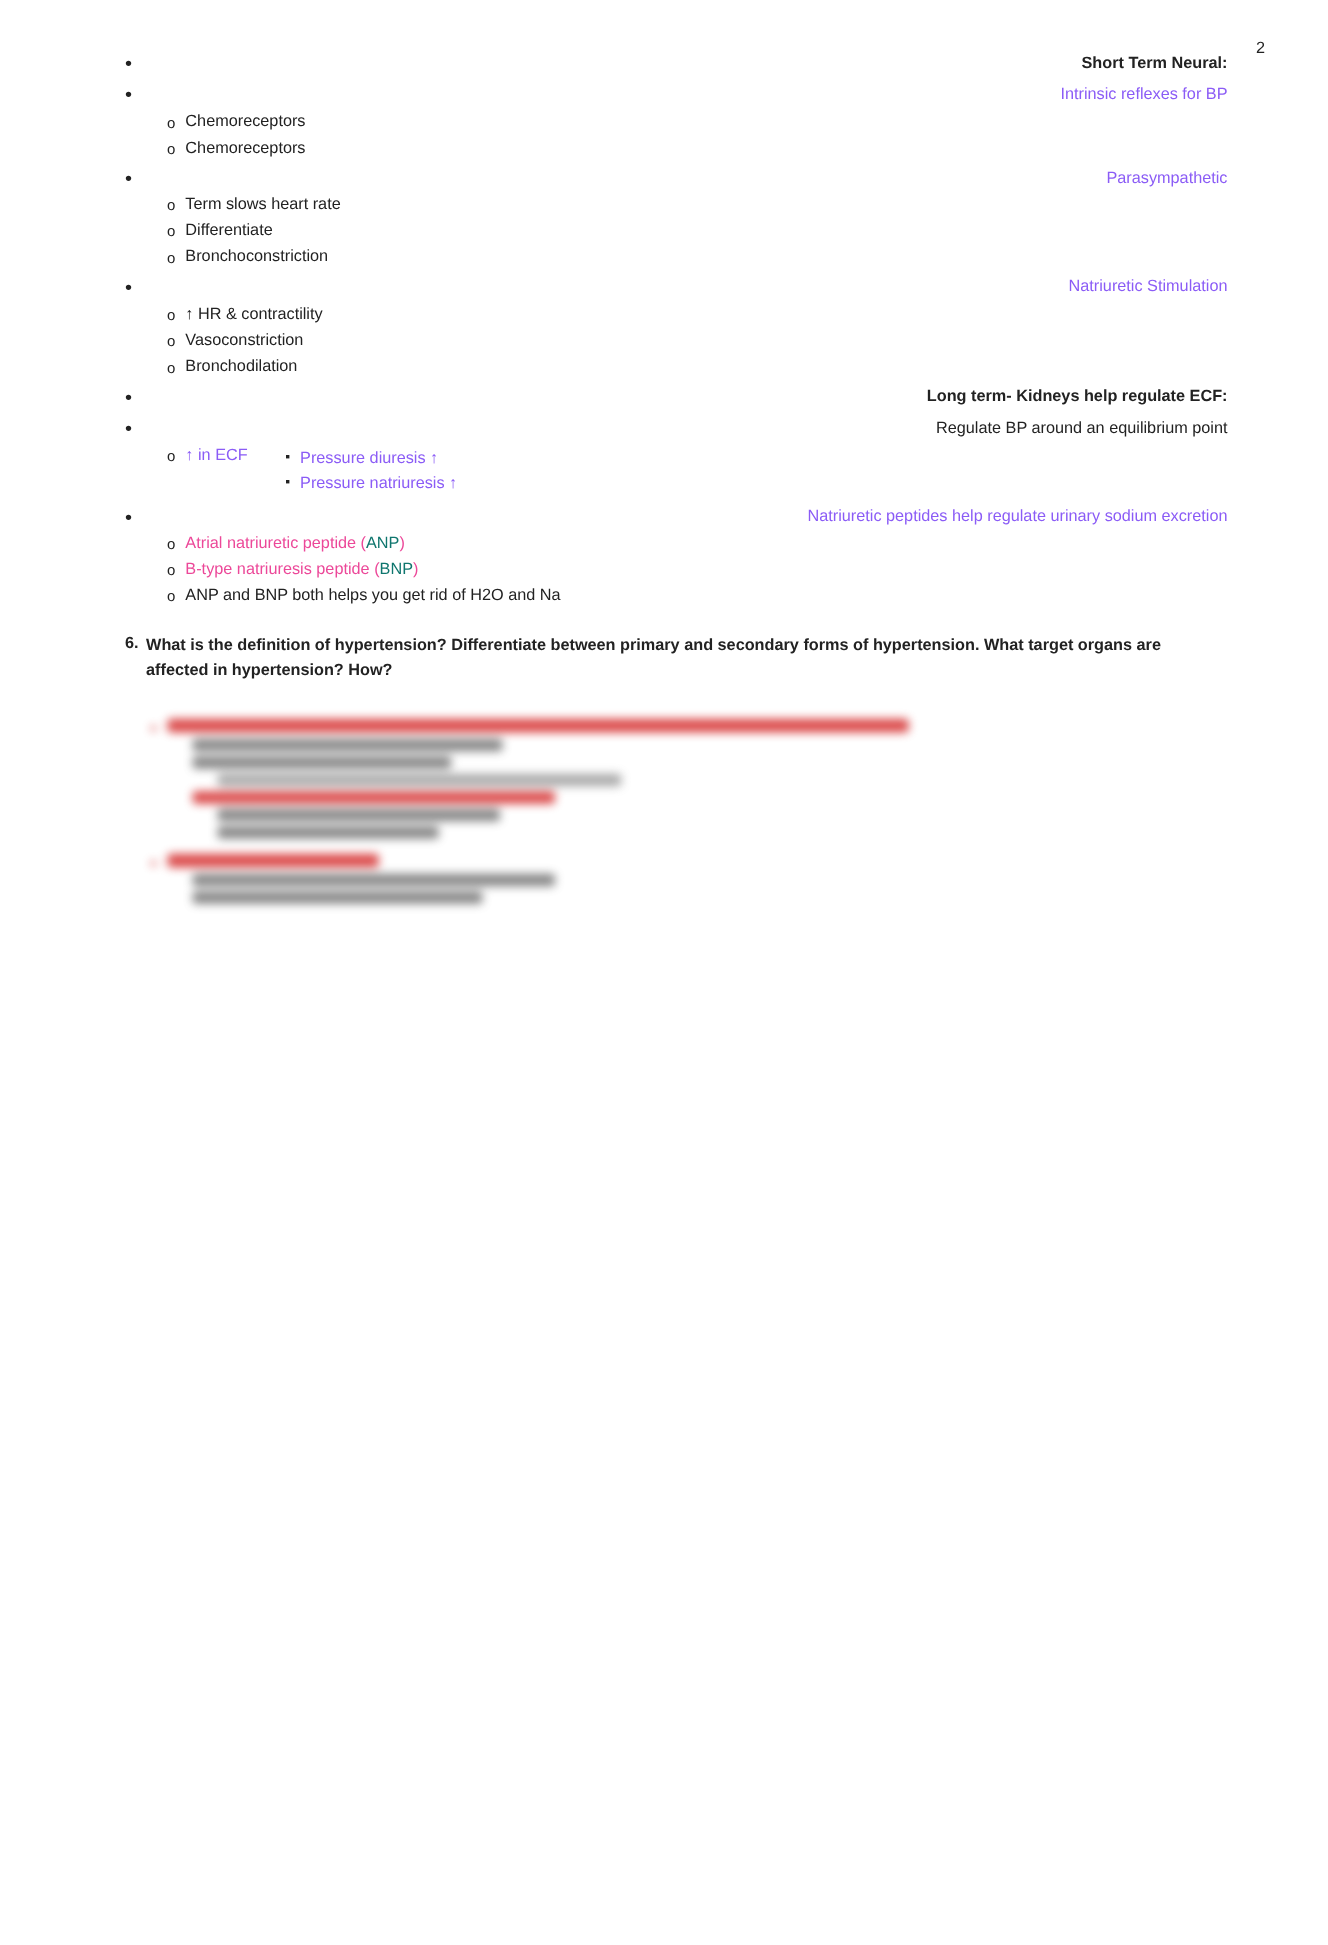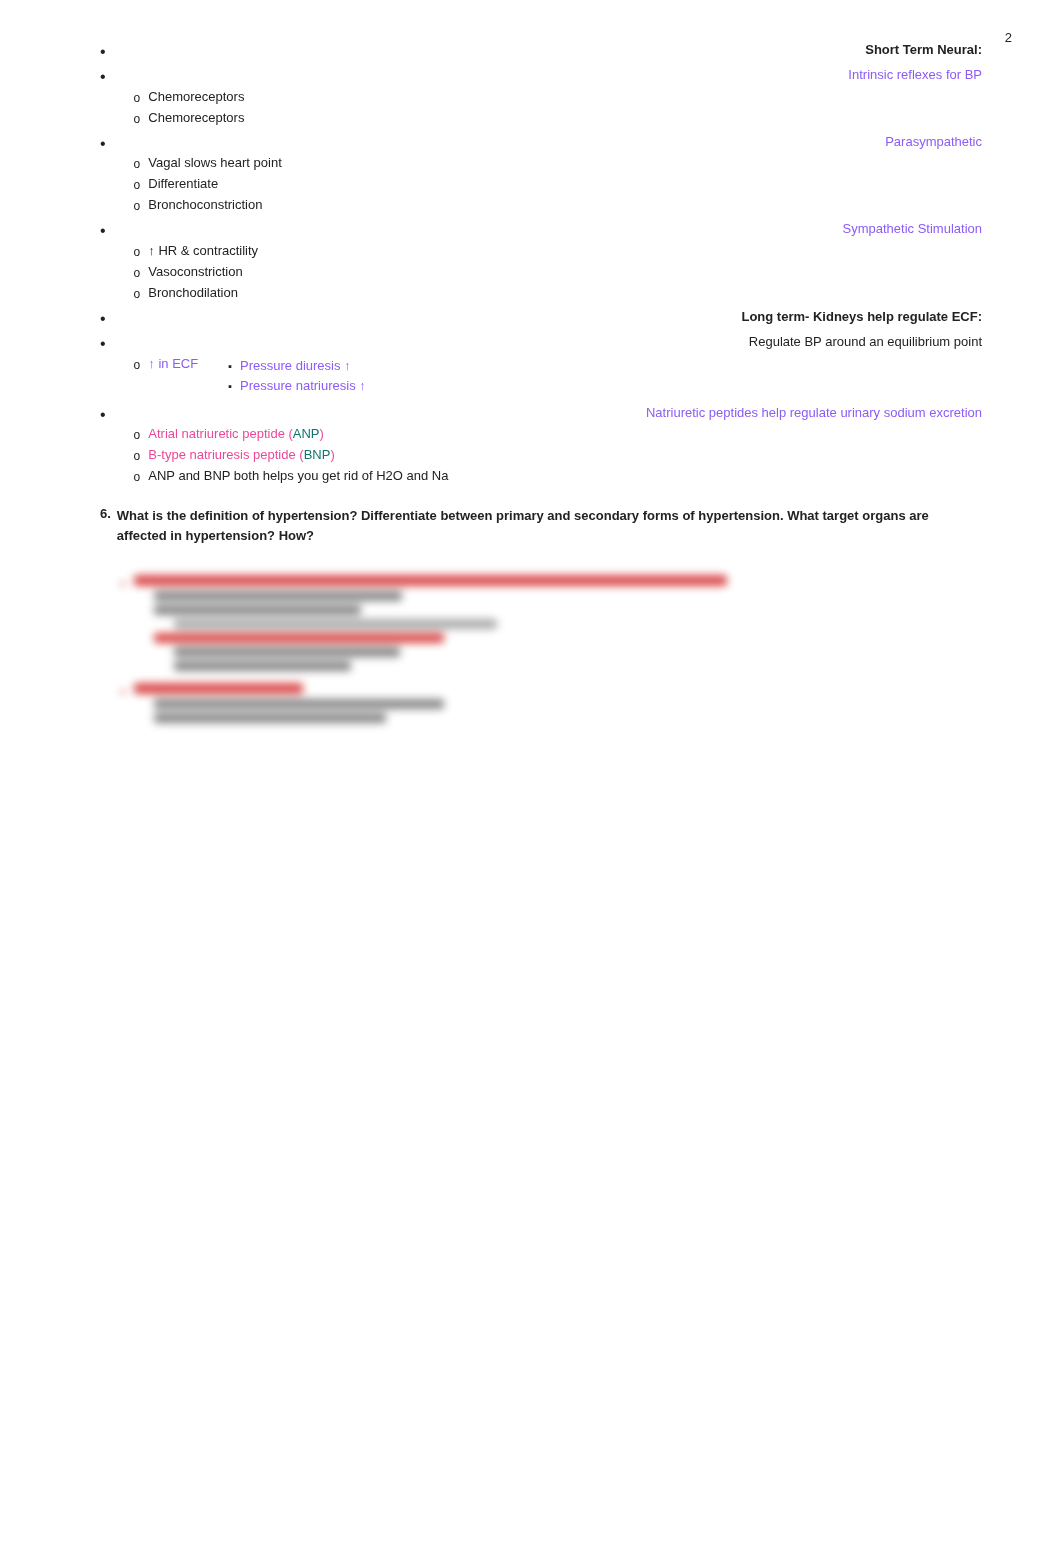--- a/index.html
+++ b/index.html
@@ -199,38 +199,38 @@
       </div>
     </li>
 
     <li>
       <span class="bullet-dot">•</span>
       <div class="li-content line-height-normal">
         <span class="red-text">Parasympathetic</span>
         <ul class="sub-list">
           <li>
             <span class="sub-bullet">o</span>
-            <span>Vagal slows heart point</span>
+            <span>Term slows heart rate</span>
           </li>
           <li>
             <span class="sub-bullet">o</span>
             <span>Differentiate</span>
           </li>
           <li>
             <span class="sub-bullet">o</span>
             <span>Bronchoconstriction</span>
           </li>
         </ul>
       </div>
     </li>
 
     <li>
       <span class="bullet-dot">•</span>
       <div class="li-content line-height-normal">
-        <span class="red-text">Sympathetic Stimulation</span>
+        <span class="red-text">Natriuretic Stimulation</span>
         <ul class="sub-list">
           <li>
             <span class="sub-bullet">o</span>
             <span>↑ HR &amp; contractility</span>
           </li>
           <li>
             <span class="sub-bullet">o</span>
             <span>Vasoconstriction</span>
           </li>
           <li>

